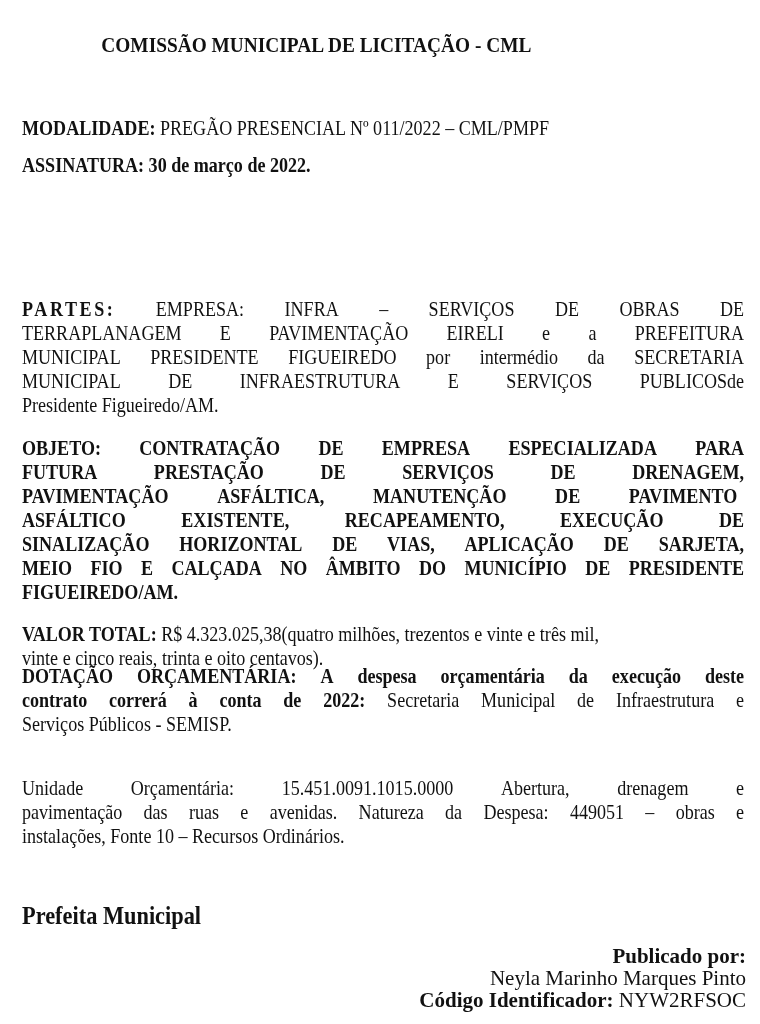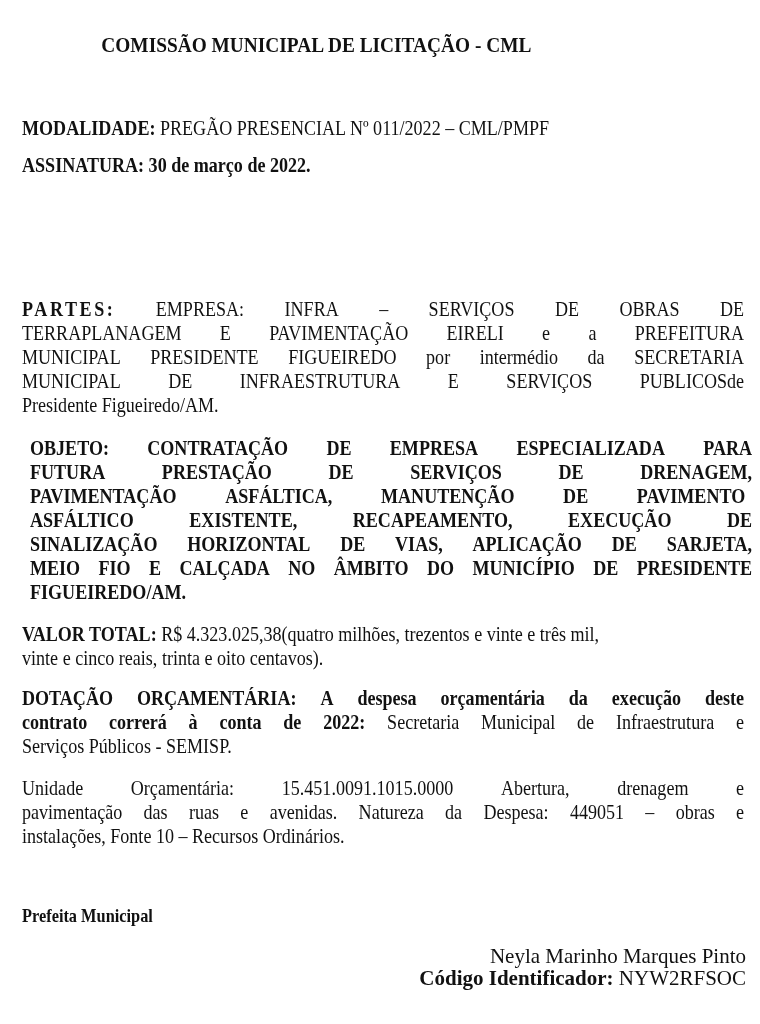--- a/index.html
+++ b/index.html
@@ -96,21 +96,21 @@
           <span>E</span>
           <span>SERVIÇOS</span>
           <span>PUBLICOSde</span>
         </div>
         <div class="line left">
           <span>Presidente Figueiredo/AM.</span>
         </div>
       </div>
   </div>
 
-  <div class="blk" style="top:436px; font-weight:bold;margin-left:8px;">
+  <div class="blk" style="top:436px; font-weight:bold;">
     <div class="sq" id="objeto">
         <div class="line">
           <span>OBJETO:</span>
           <span>CONTRATAÇÃO</span>
           <span>DE</span>
           <span>EMPRESA</span>
           <span>ESPECIALIZADA</span>
           <span>PARA</span>
         </div>
         <div class="line">
@@ -166,21 +166,21 @@
     <div class="sq">
       <div class="line left">
           <span><b>VALOR TOTAL:</b>&nbsp;<span>R$ 4.323.025,38(quatro milhões, trezentos e vinte e três mil,</span></span>
         </div>
       <div class="line left">
           <span>vinte e cinco reais, trinta e oito centavos).</span>
         </div>
     </div>
   </div>
 
-  <div class="blk" style="top:686px">
+  <div class="blk" style="top:664px">
     <div class="sq" id="dotacao">
         <div class="line">
           <span style="font-weight: bold;">DOTAÇÃO</span>
           <span style="font-weight: bold;">ORÇAMENTÁRIA:</span>
           <span style="font-weight: bold;">A</span>
           <span style="font-weight: bold;">despesa</span>
           <span style="font-weight: bold;">orçamentária</span>
           <span style="font-weight: bold;">da</span>
           <span style="font-weight: bold;">execução</span>
           <span style="font-weight: bold;">deste</span>
@@ -227,26 +227,27 @@
           <span>–</span>
           <span>obras</span>
           <span>e</span>
         </div>
         <div class="line left">
           <span>instalações, Fonte 10 – Recursos Ordinários.</span>
         </div>
       </div>
   </div>
 
-  <div class="blk" style="top:904px; font-size:19px;">
+  <div class="blk" style="top:904px; font-size:26px;">
     <div class="sq">
       <div class="line left">
           <b>Prefeita Municipal</b>
         </div>
     </div>
   </div>
 
   <div class="footer" style="top:945px">
+    <div><b>Publicado por:</b></div>
     <div><span>Neyla Marinho Marques Pinto</span></div>
     <div><b>Código Identificador:</b> <span>NYW2RFSOC</span></div>
   </div>
 
 </div>
 
 </body></html>

